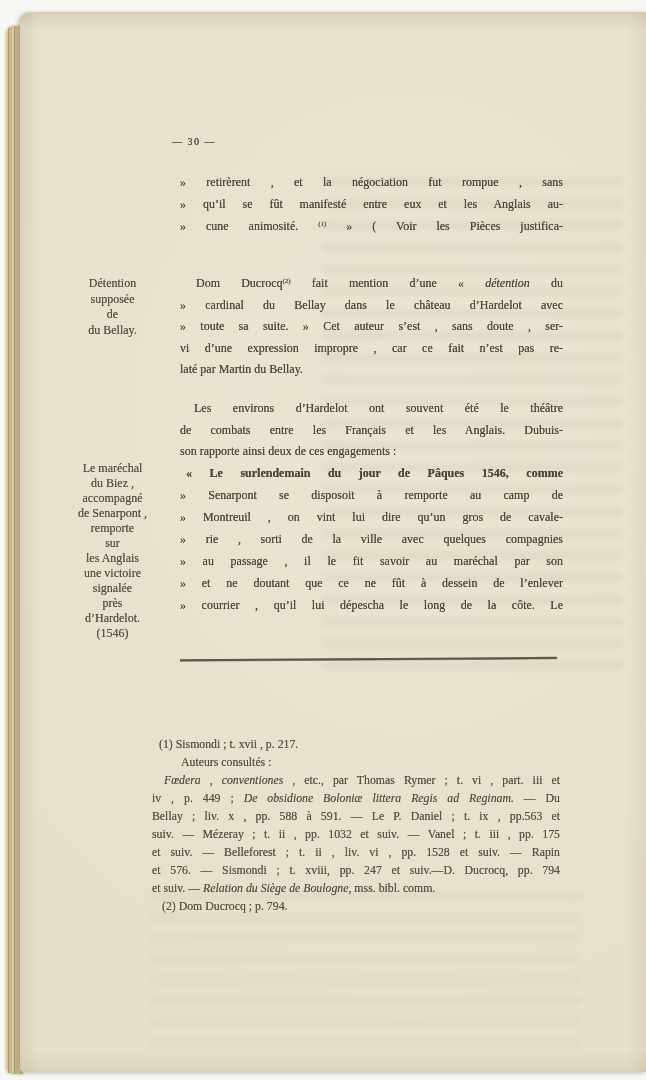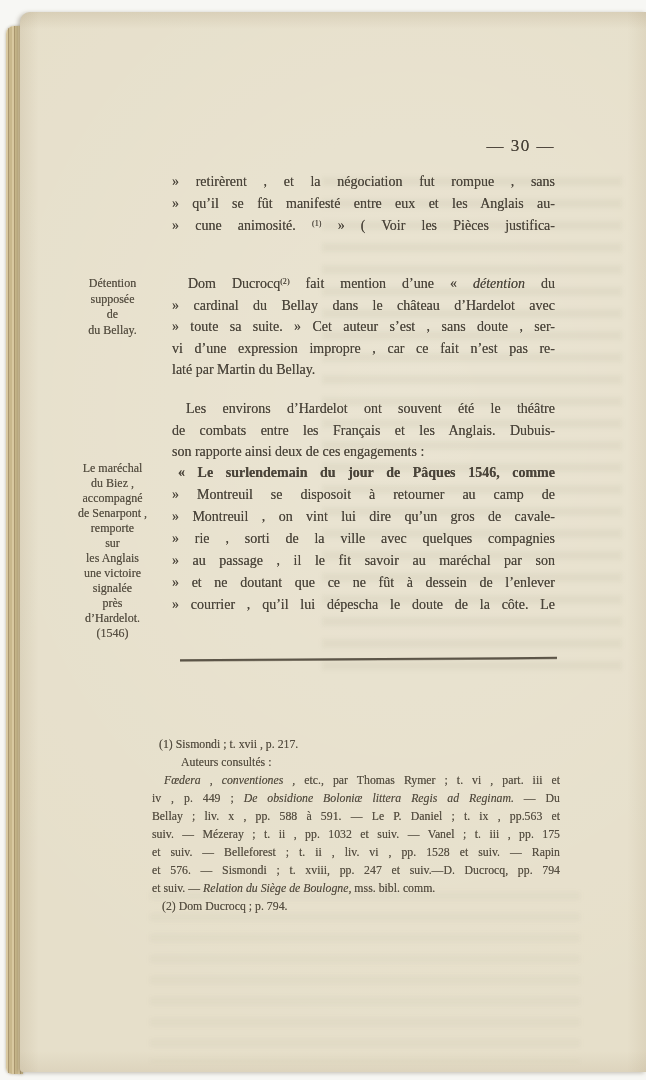--- a/index.html
+++ b/index.html
@@ -32,26 +32,26 @@
       var(--paper);
     box-shadow:-2px 1px 4px rgba(90,75,50,.35);
   }
   .ghost{position:absolute;pointer-events:none;filter:blur(2px);}
   .ghost1{right:24px;top:165px;width:300px;height:500px;
     background:repeating-linear-gradient(180deg, rgba(128,138,96,.07) 0 9px, rgba(0,0,0,0) 9px 22px);}
   .ghost2{left:130px;top:880px;width:430px;height:170px;
     background:repeating-linear-gradient(180deg, rgba(128,130,96,.045) 0 8px, rgba(0,0,0,0) 8px 21px);}
   .page-number{
     position:absolute;left:152px;top:124px;width:383px;
-    text-align:right;font-size:17px;letter-spacing:1.5px;
+    text-align:left;font-size:10px;letter-spacing:1.5px;
     color:var(--ink);text-shadow:0 0 .5px rgba(74,68,58,.9);
   }
   .para{
-    position:absolute;left:152px;width:383px;
-    font-size:14px;color:var(--ink);
+    position:absolute;left:160px;width:383px;
+    font-size:12px;color:var(--ink);
     text-shadow:0 0 .5px rgba(74,68,58,.75);
   }
   .bline{height:22px;line-height:22px;text-align:justify;text-align-last:justify;-moz-text-align-last:justify;}
   .lh215 .bline{height:21.5px;line-height:21.5px;}
   .bline.end{text-align-last:left;-moz-text-align-last:left;}
   .ind16{text-indent:16px;}
   .ind14{text-indent:14px;}
   .ind6{text-indent:6px;font-weight:bold;}
   sup.fnref{font-size:.58em;vertical-align:.55em;line-height:0;}
   .it{font-style:italic;}
@@ -128,26 +128,26 @@
       <div class="mline">les Anglais</div>
       <div class="mline">une victoire</div>
       <div class="mline">signalée</div>
       <div class="mline">près</div>
       <div class="mline">d’Hardelot.</div>
       <div class="mline">(1546)</div>
     </div>
 
     <div class="para" style="top:450px">
       <div class="bline ind6">« Le surlendemain du jour de Pâques 1546, comme</div>
-      <div class="bline">» Montreuil se disposoit à retourner au camp de</div>
+      <div class="bline">» Senarpont se disposoit à remporte au camp de</div>
       <div class="bline">» Montreuil , on vint lui dire qu’un gros de cavale-</div>
       <div class="bline">» rie , sorti de la ville avec quelques compagnies</div>
       <div class="bline">» au passage , il le fit savoir au maréchal par son</div>
       <div class="bline">» et ne doutant que ce ne fût à dessein de l’enlever</div>
-      <div class="bline">» courrier , qu’il lui dépescha le doute de la côte. Le</div>
+      <div class="bline">» courrier , qu’il lui dépescha le long de la côte. Le</div>
     </div>
 
     <div class="fn-rule"></div>
 
     <div class="footnotes">
       <div class="fline end find7">(1) Sismondi ; t. xvii , p. 217.</div>
       <div class="fline end find29">Auteurs consultés :</div>
       <div class="fline find12"><span class="it">Fœdera , conventiones ,</span><span> etc., par Thomas Rymer ; t. vi , part. iii et</span></div>
       <div class="fline"><span>iv , p. 449 ; </span><span class="it">De obsidione Boloniæ littera Regis ad Reginam.</span><span> — Du</span></div>
       <div class="fline">Bellay ; liv. x , pp. 588 à 591. — Le P. Daniel ; t. ix , pp.563 et</div>

